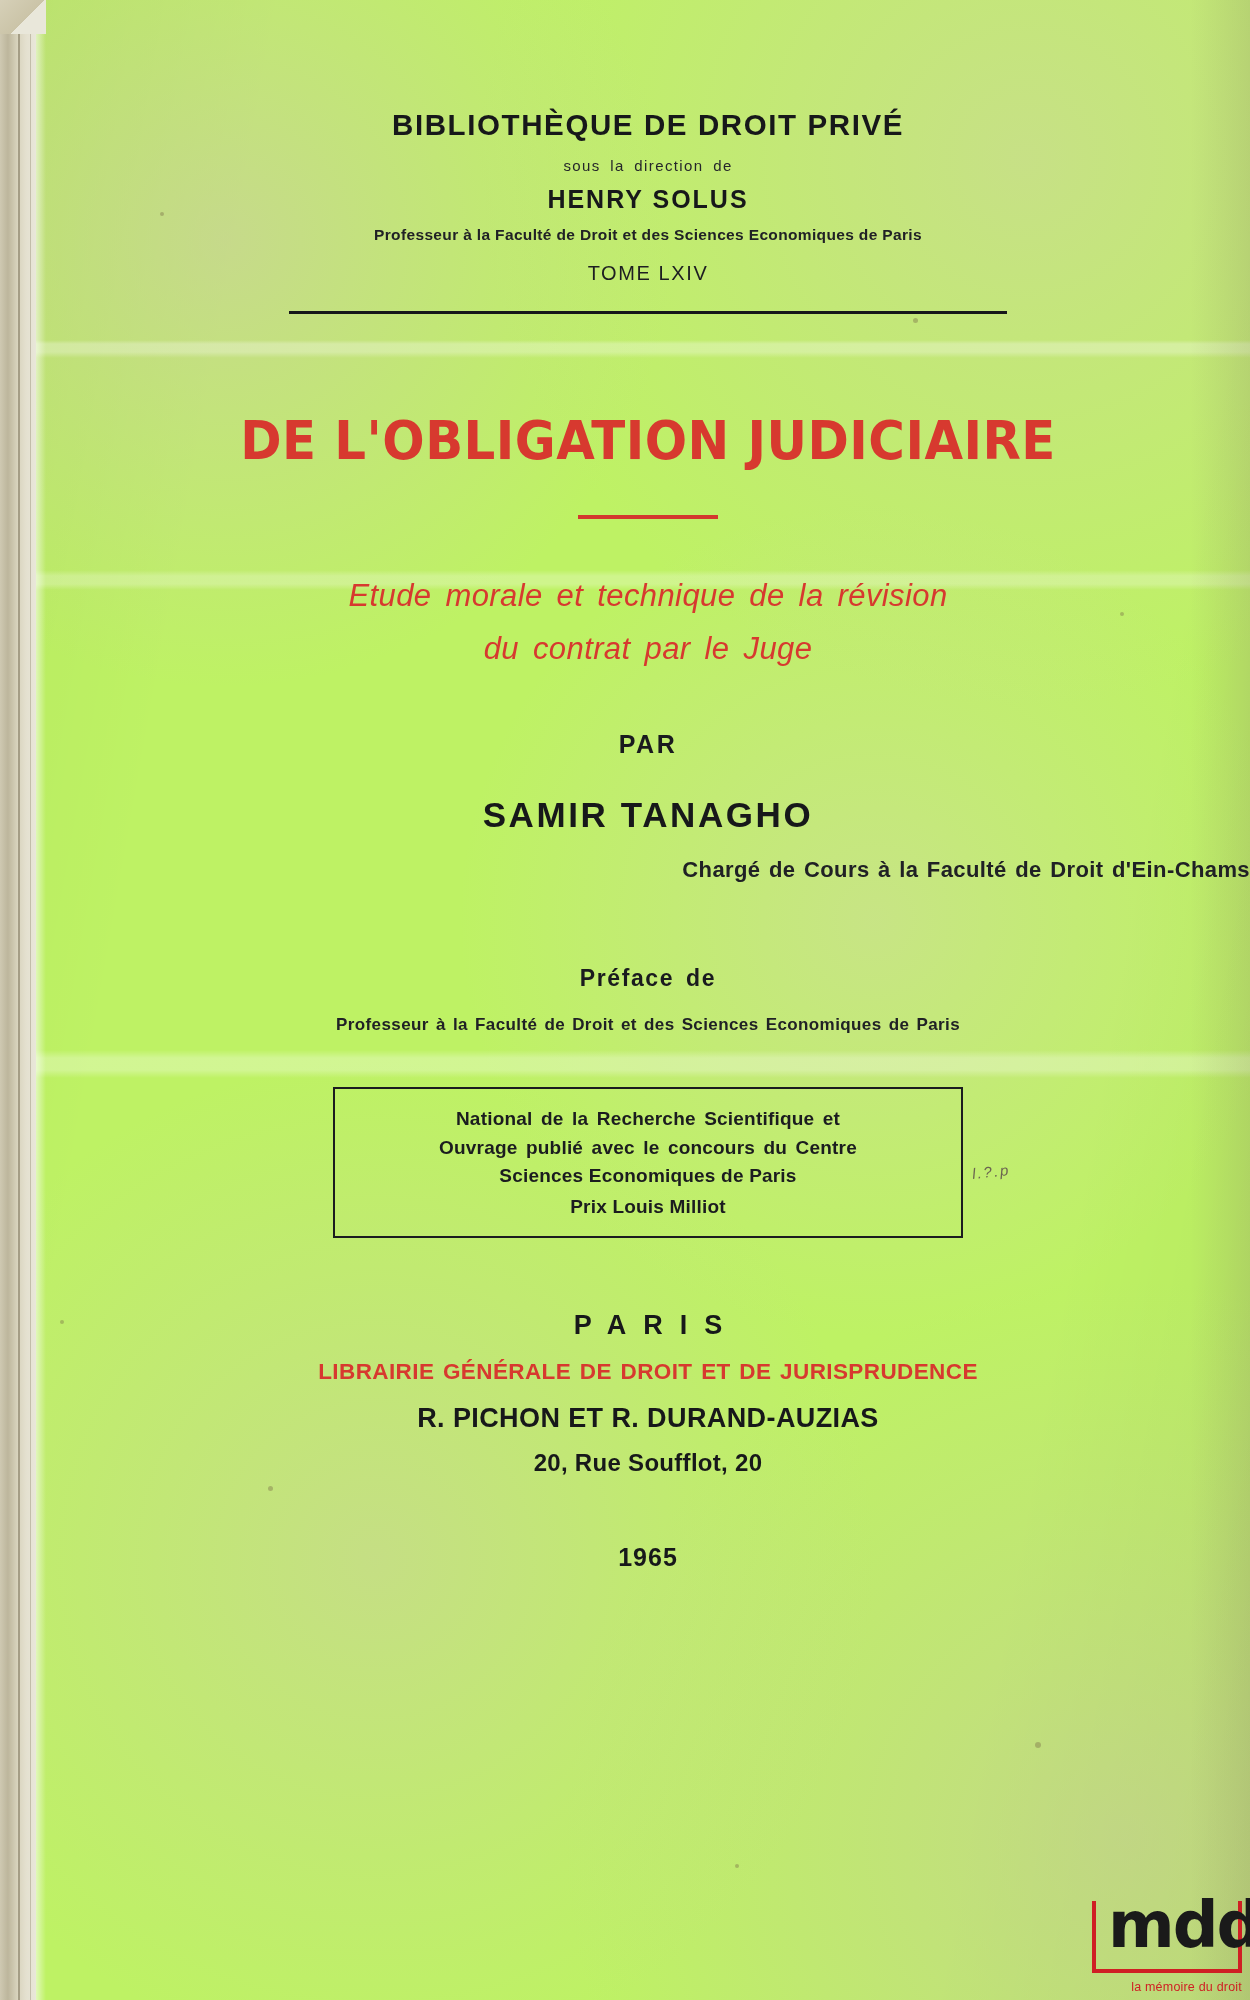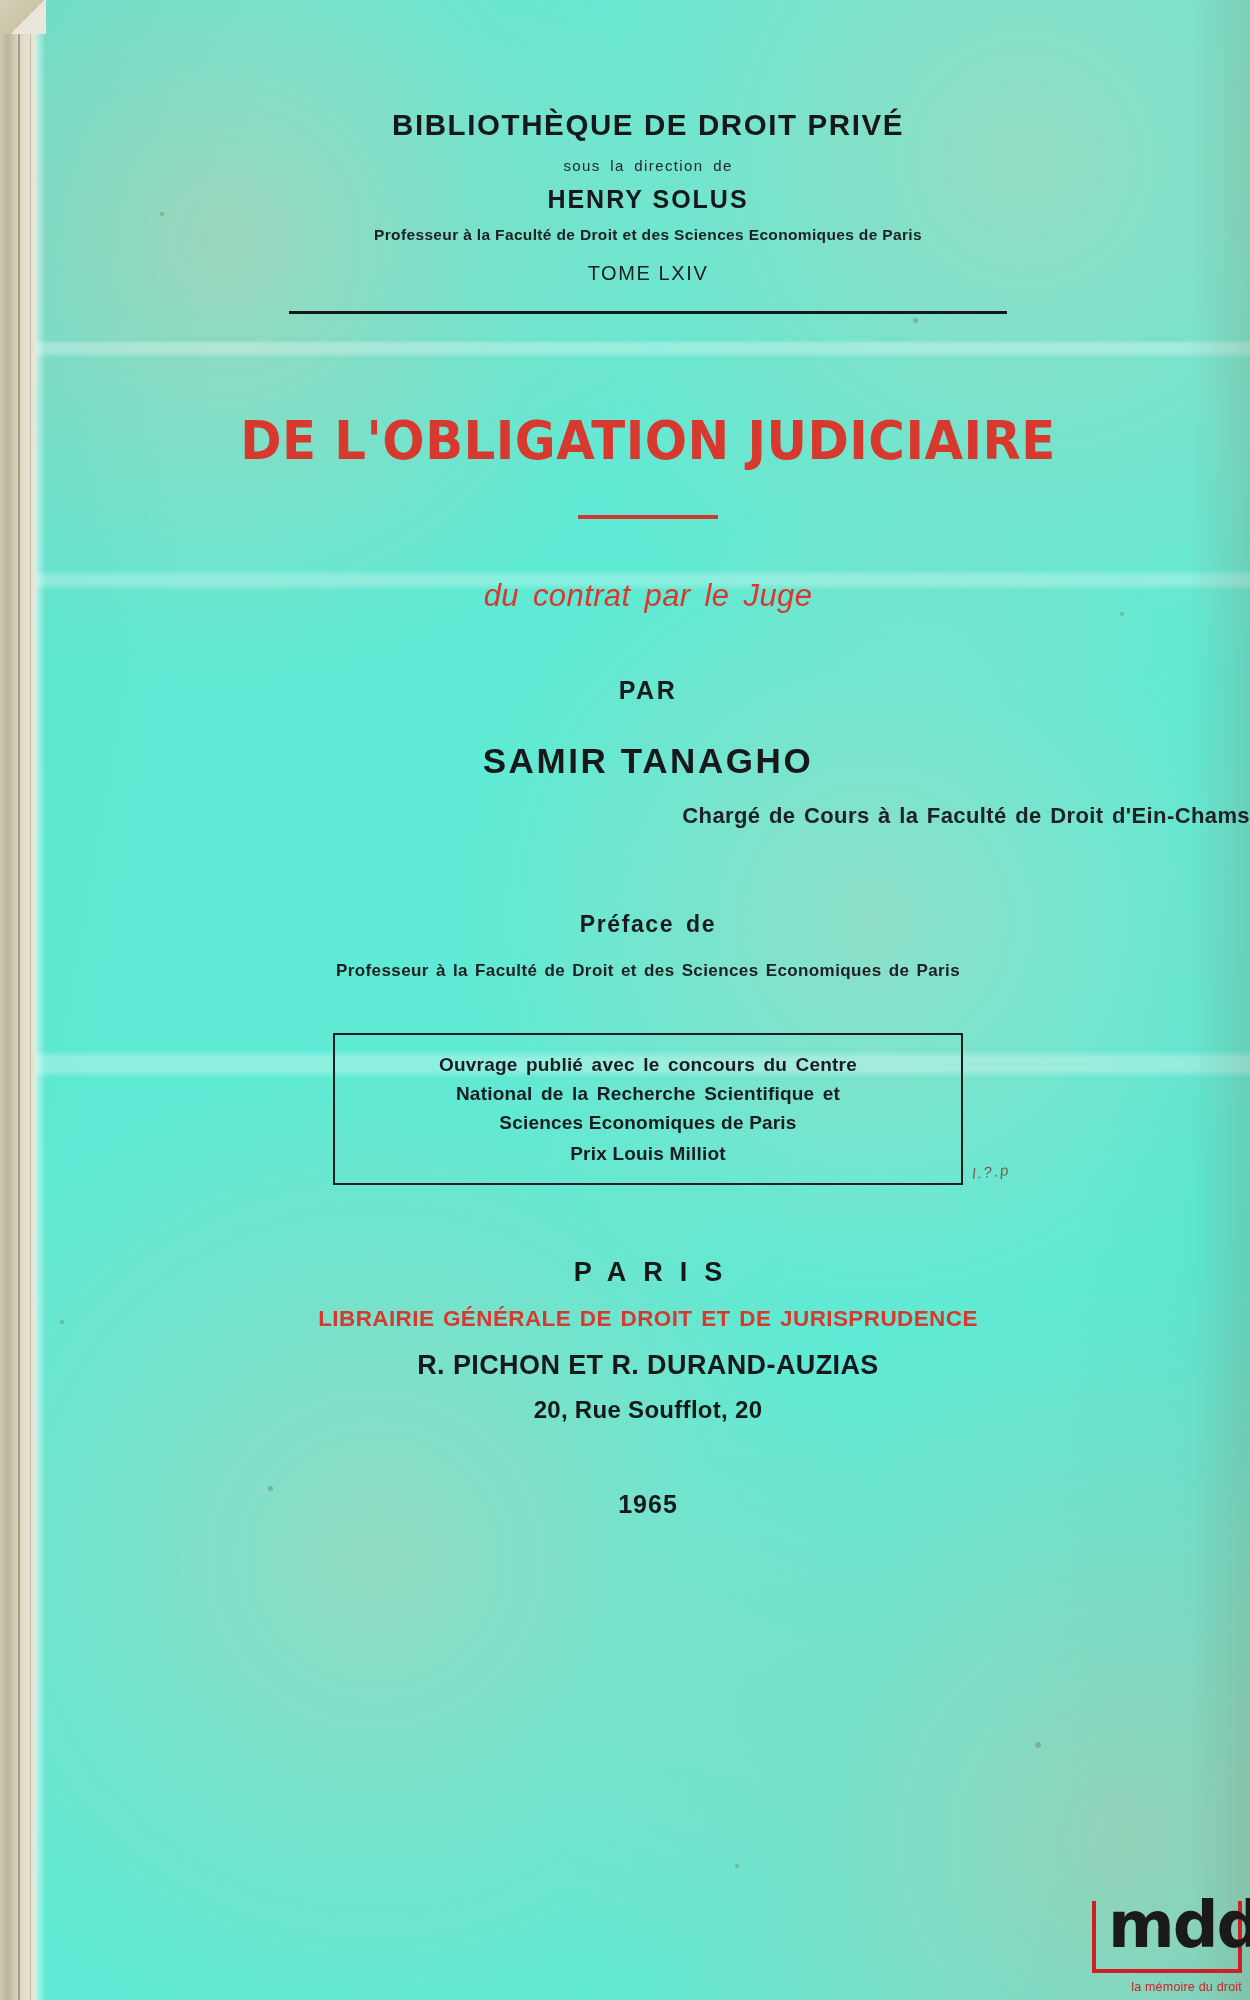--- a/index.html
+++ b/index.html
@@ -12,21 +12,21 @@
     height: 2000px;
     overflow: hidden;
     font-family: "Liberation Sans", sans-serif;
   }
 
   
   .scan {
     position: relative;
     width: 1250px;
     height: 2000px;
-    background: #5eead4;
+    background: #bef264;
     overflow: hidden;
   }
   
   .scan::before {
     content: "";
     position: absolute;
     inset: 0;
     background:
       radial-gradient(circle at 18% 12%, rgba(205,198,170,.55) 0, rgba(205,198,170,0) 22%),
       radial-gradient(circle at 82% 8%, rgba(210,203,175,.45) 0, rgba(210,203,175,0) 26%),
@@ -358,34 +358,35 @@
     <div class="director-title">Professeur à la Faculté de Droit et des Sciences Economiques de Paris</div>
     <div class="tome">TOME LXIV</div>
 
     <div class="rule-main"></div>
 
     <div class="book-title">DE L'OBLIGATION JUDICIAIRE</div>
 
     <div class="rule-red"></div>
 
     <div class="subtitle">
+      <div>Etude morale et technique de la révision</div>
       <div>du contrat par le Juge</div>
     </div>
 
     <div class="par">PAR</div>
     <div class="author">SAMIR TANAGHO</div>
     <div class="author-title">Chargé de Cours à la Faculté de Droit d'Ein-Chams</div>
 
     <div class="preface-label">Préface de</div>
     <div class="preface-title">Professeur à la Faculté de Droit et des Sciences Economiques de Paris</div>
 
     <div class="notice-wrap">
       <div class="notice">
+        <div class="justified">National de la Recherche Scientifique et</div>
         <div class="justified">Ouvrage publié avec le concours du Centre</div>
-        <div class="justified">National de la Recherche Scientifique et</div>
         <div>Sciences Economiques de Paris</div>
         <div class="prize">Prix Louis Milliot</div>
       </div>
     </div>
 
     <div class="city">PARIS</div>
     <div class="publisher-line">LIBRAIRIE GÉNÉRALE DE DROIT ET DE JURISPRUDENCE</div>
     <div class="publisher-name">R. PICHON ET R. DURAND-AUZIAS</div>
     <div class="address">20, Rue Soufflot, 20</div>
     <div class="year">1965</div>

